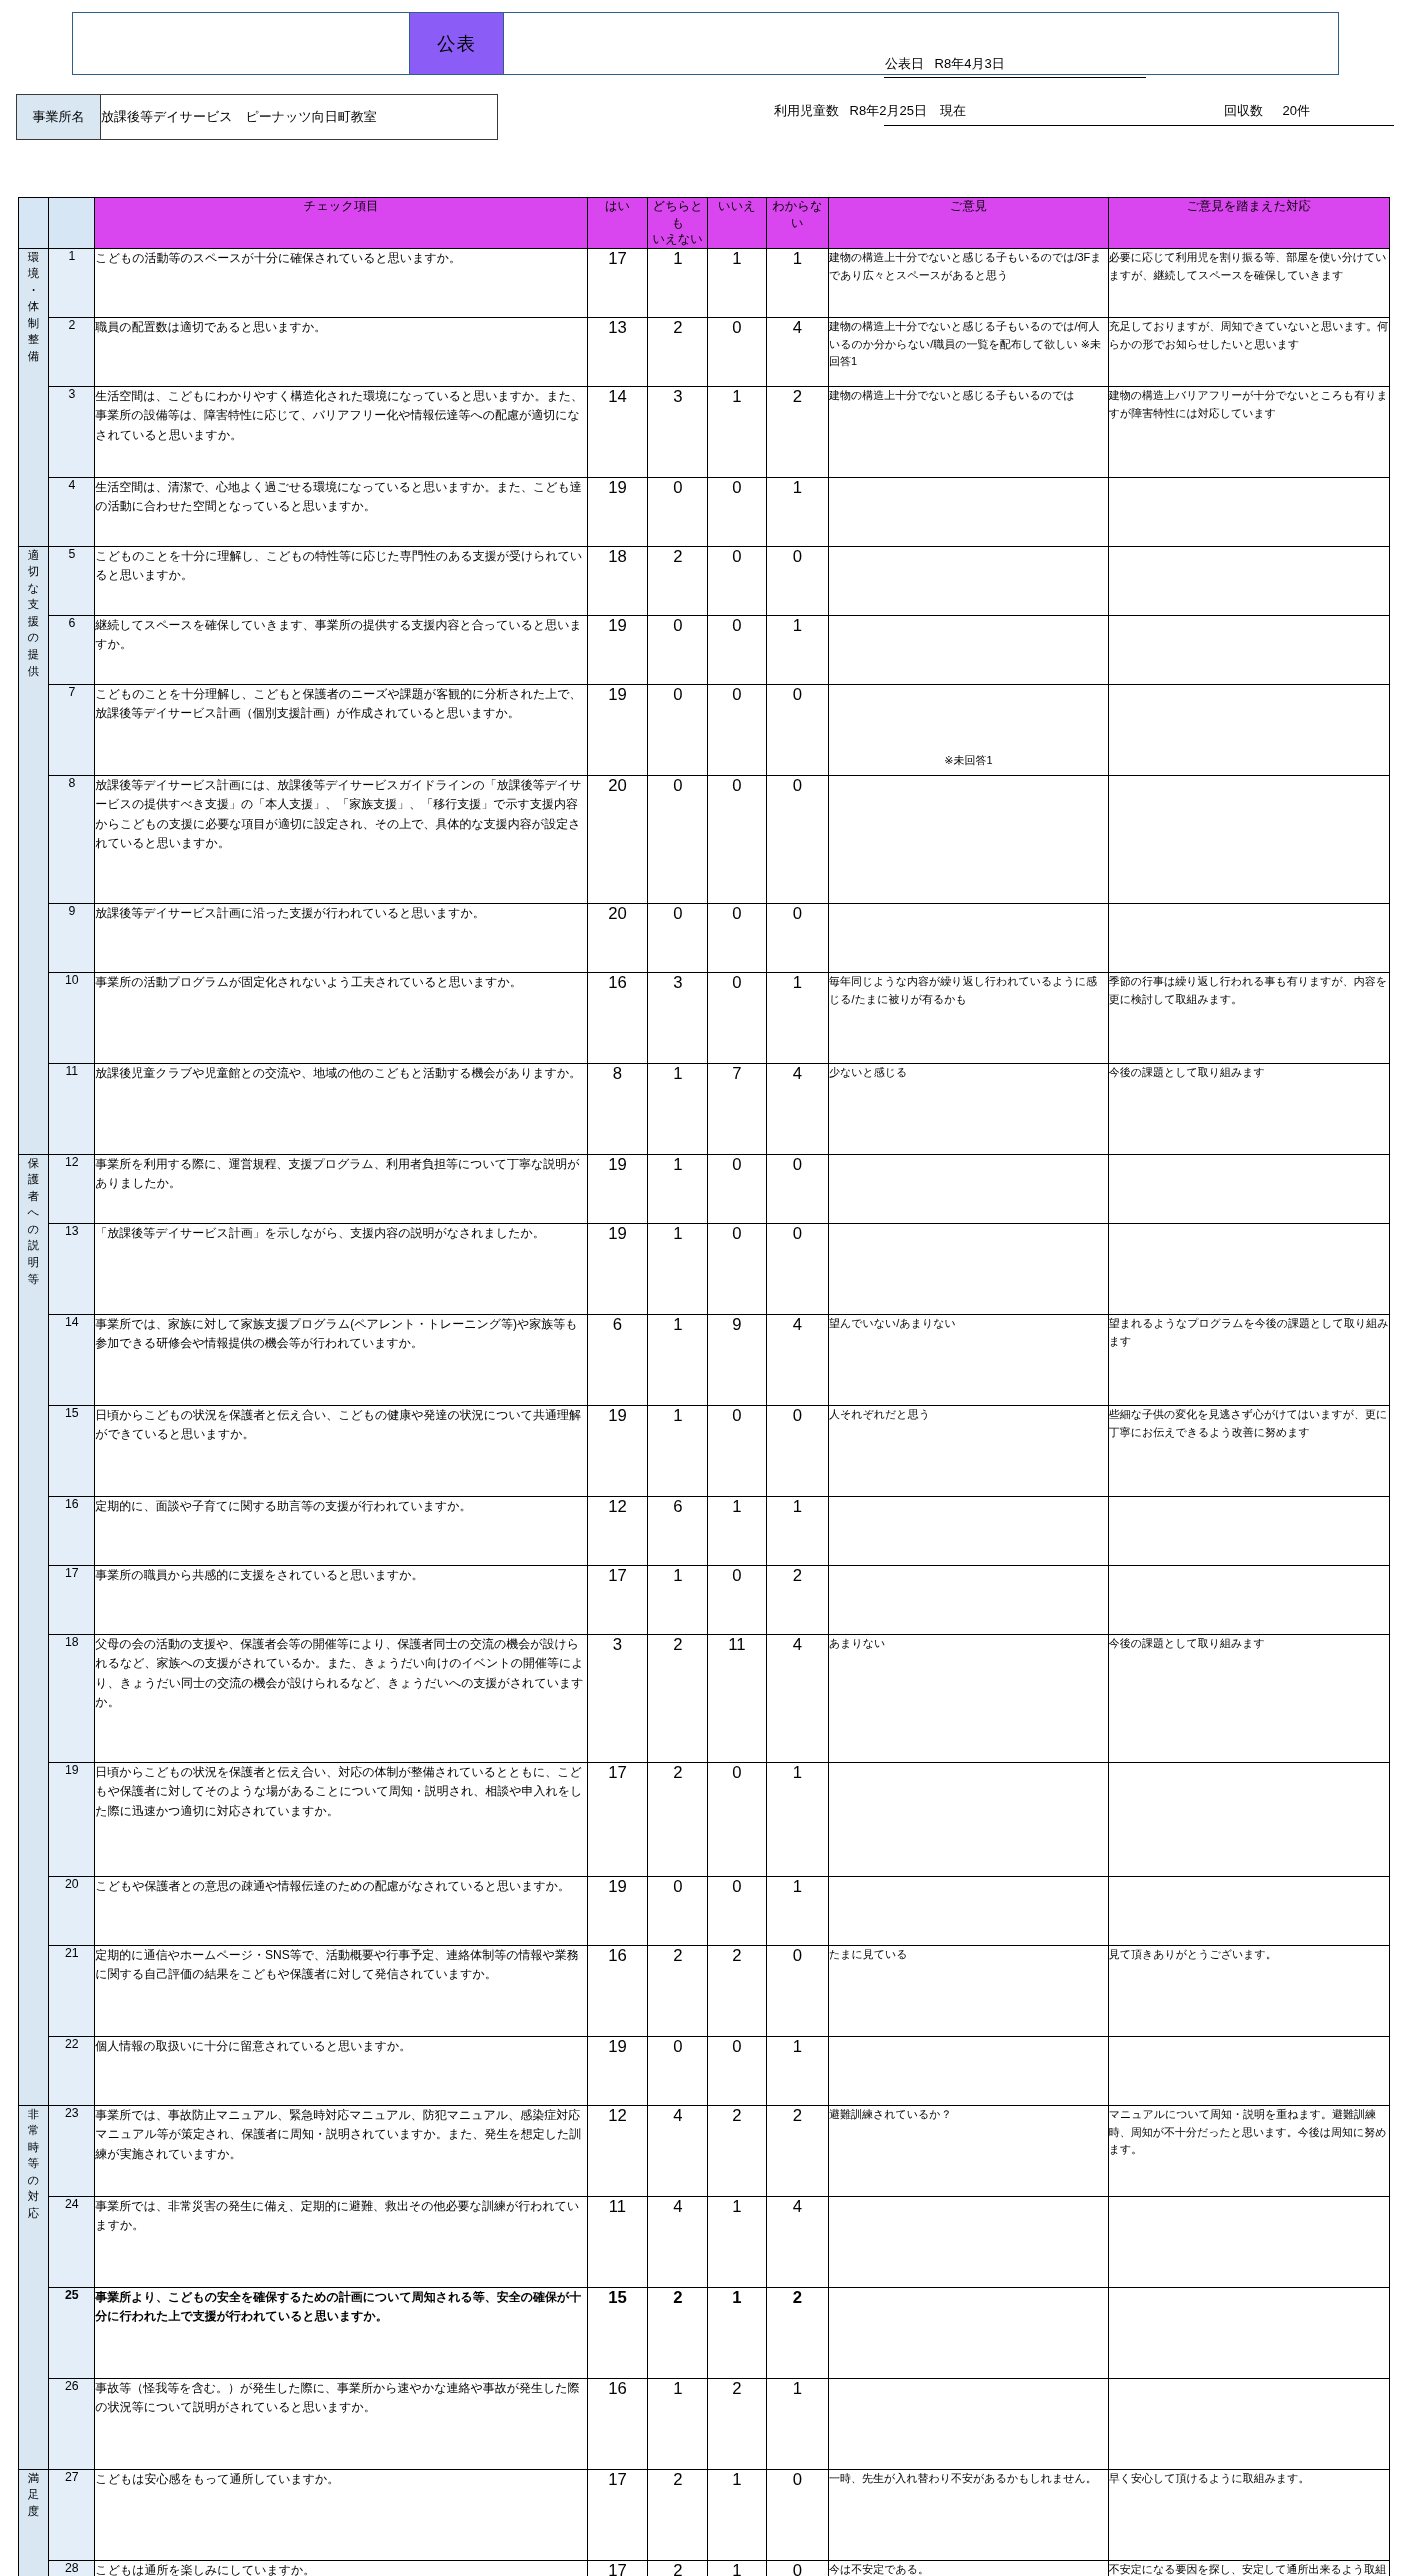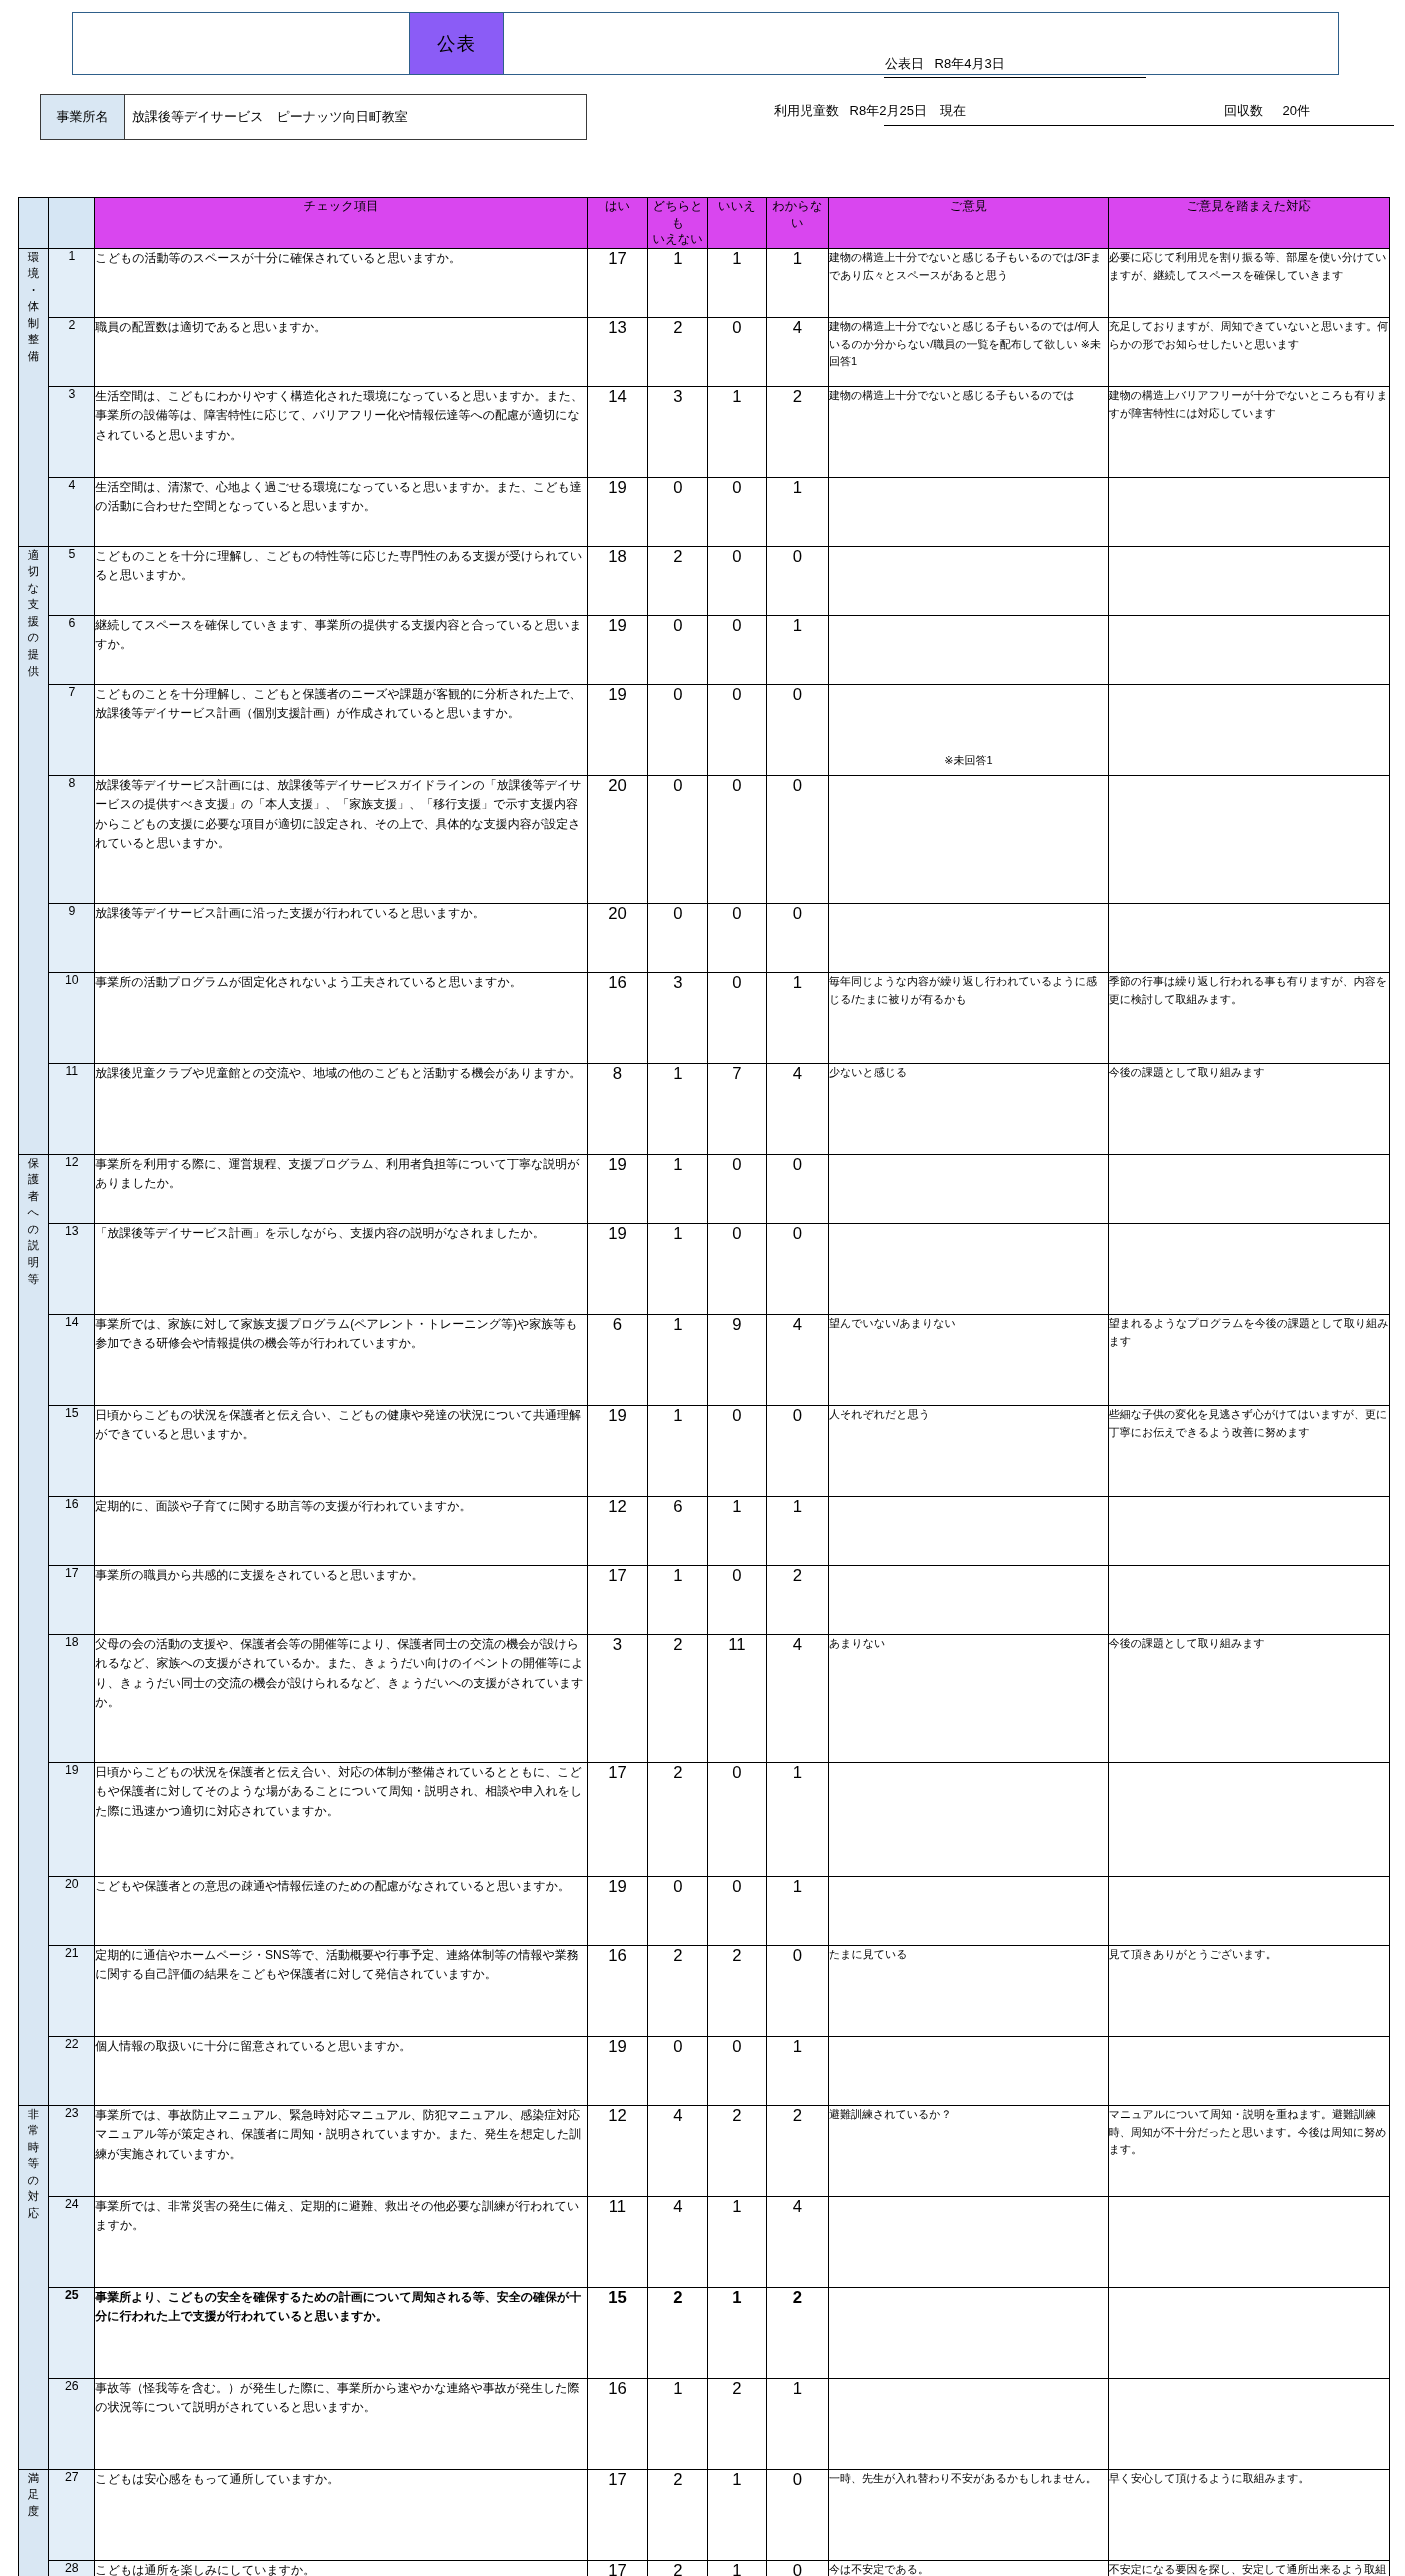--- a/index.html
+++ b/index.html
@@ -58,42 +58,40 @@
     align-items: center;
     font-size: 20px;
     letter-spacing: 0.4px;
   }
 
   
   .office-box {
     position: absolute;
     left: 16px;
     top: 94px;
-    width: 547px;
+    width: 482px;
     height: 46px;
     border: 1.8px solid #3a3a3a;
     box-sizing: border-box;
     display: flex;
-    margin-left: 24px;
   }
   .office-label {
     width: 84px;
     background: #d9e7f3;
     border-right: 1.8px solid #3a3a3a;
     display: flex;
     align-items: center;
     justify-content: center;
     font-size: 13px;
     box-sizing: border-box;
   }
   .office-value {
     flex: 1;
     display: flex;
     align-items: center;
-    padding-left: 7px;
     font-size: 13px;
     box-sizing: border-box;
   }
 
   
   .meta-row {
     position: absolute;
     display: flex;
     align-items: flex-end;
     font-size: 13px;

